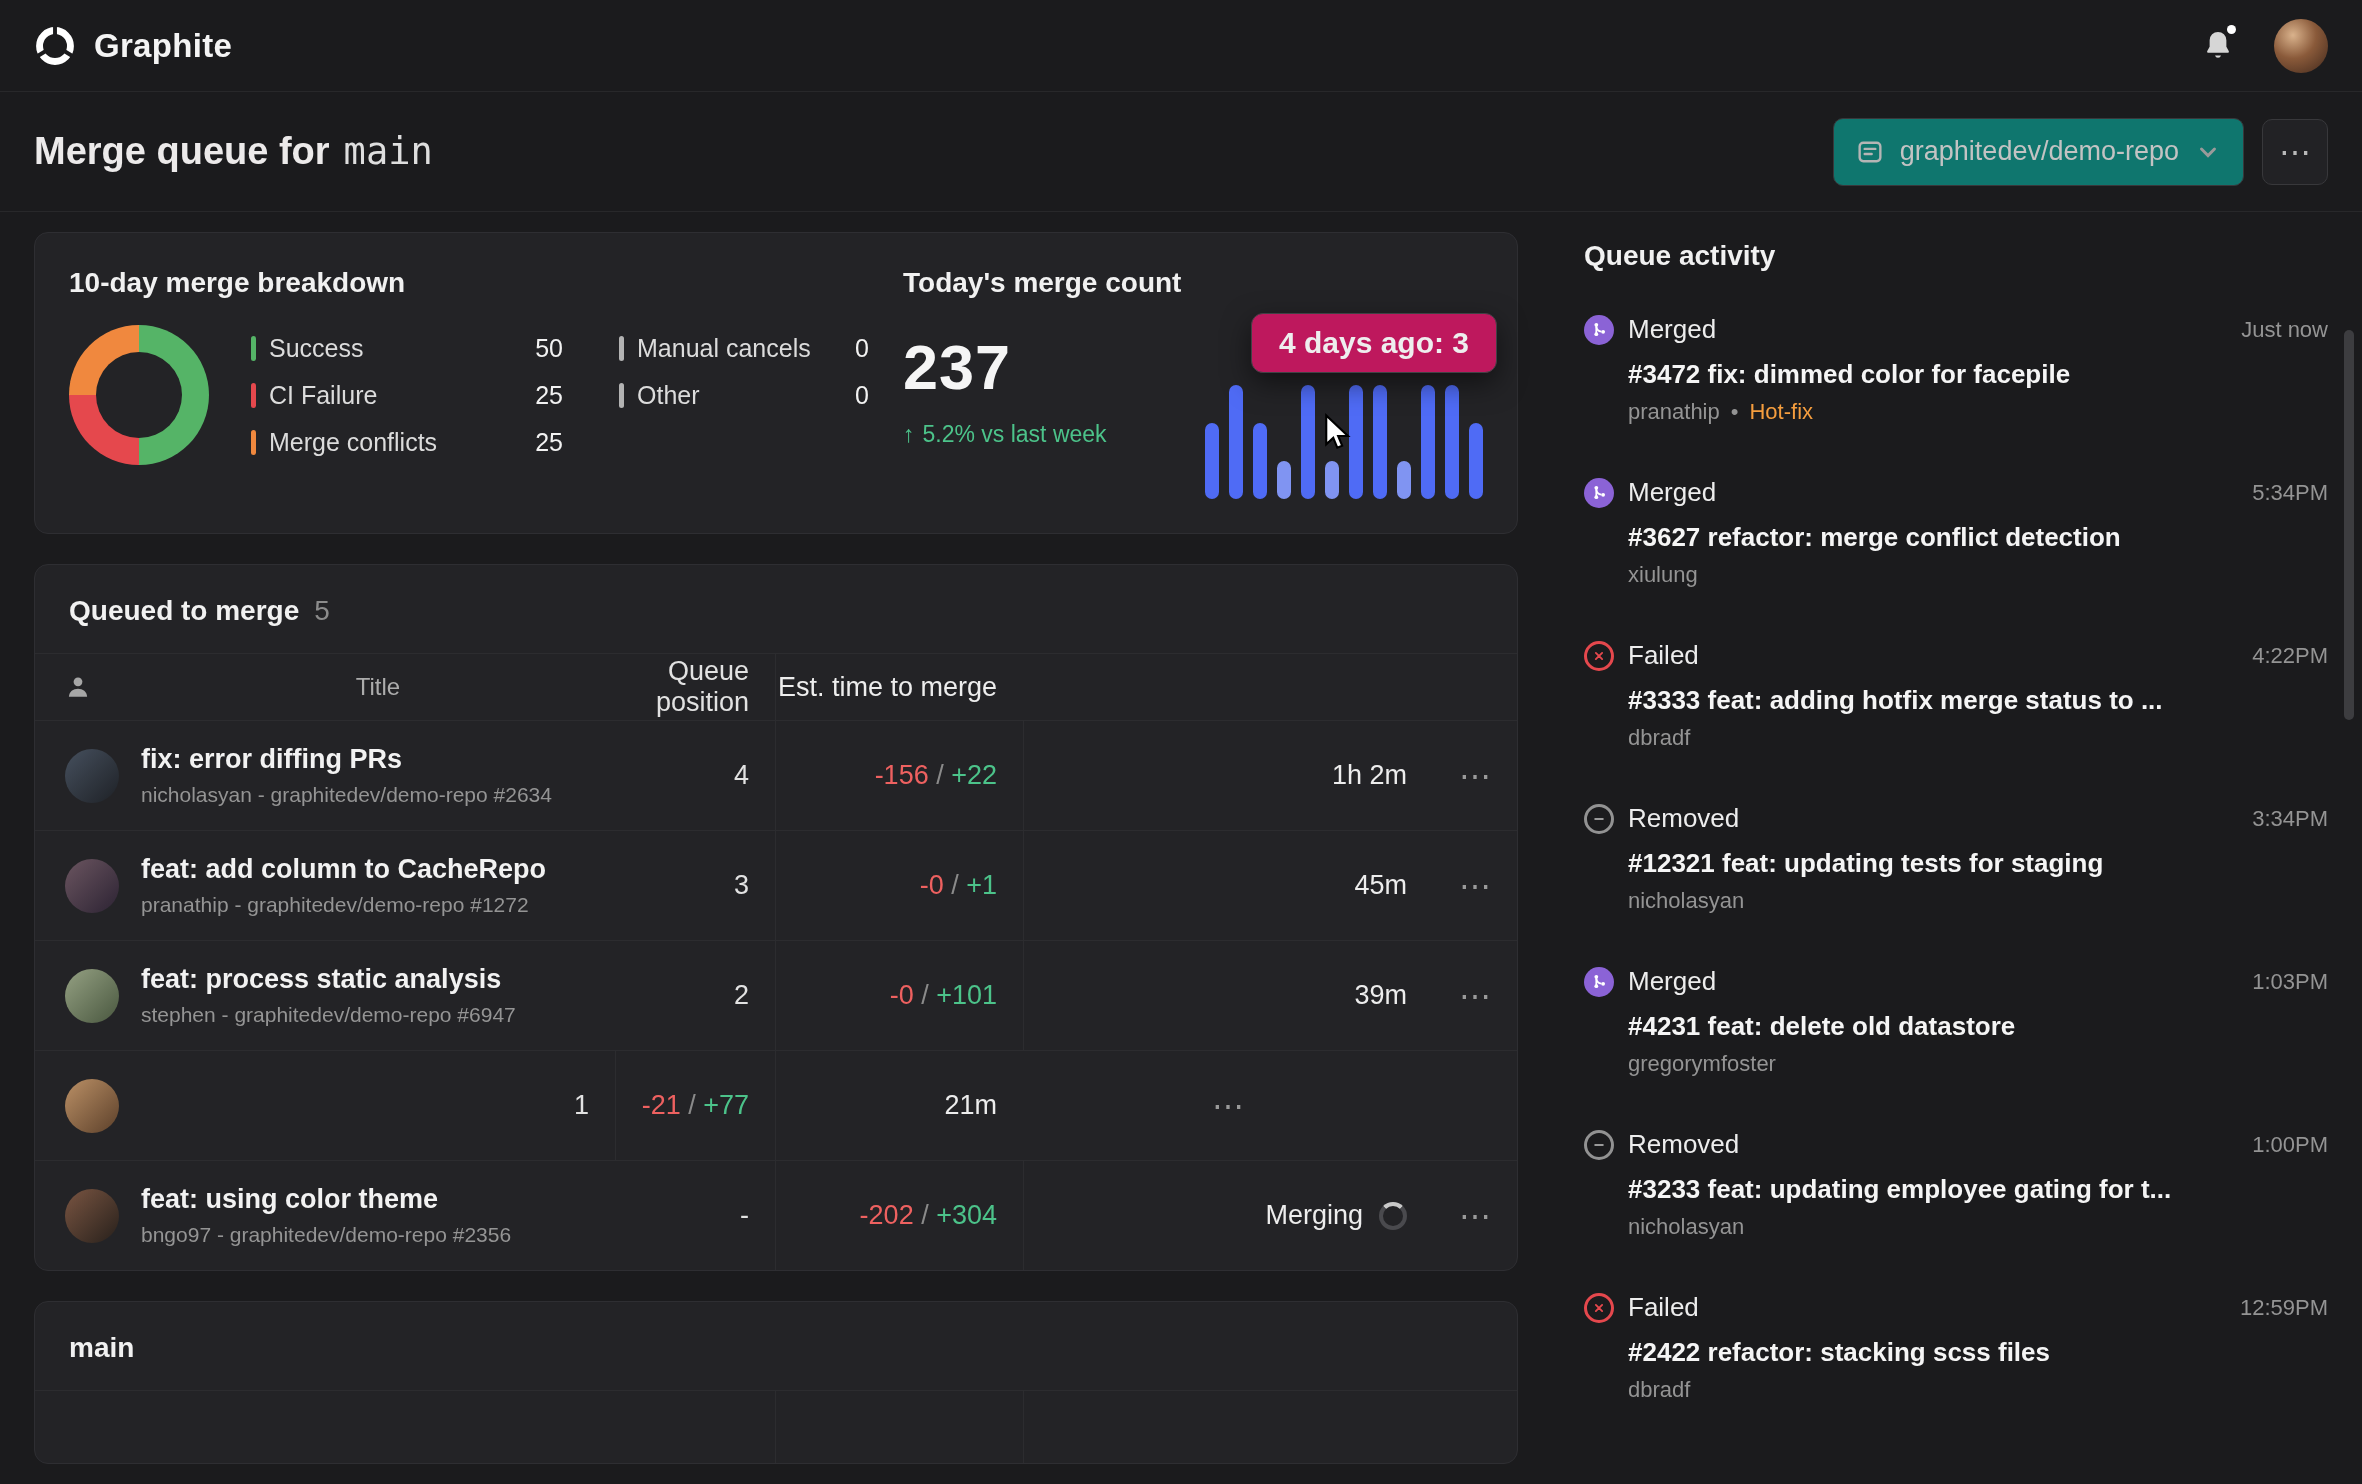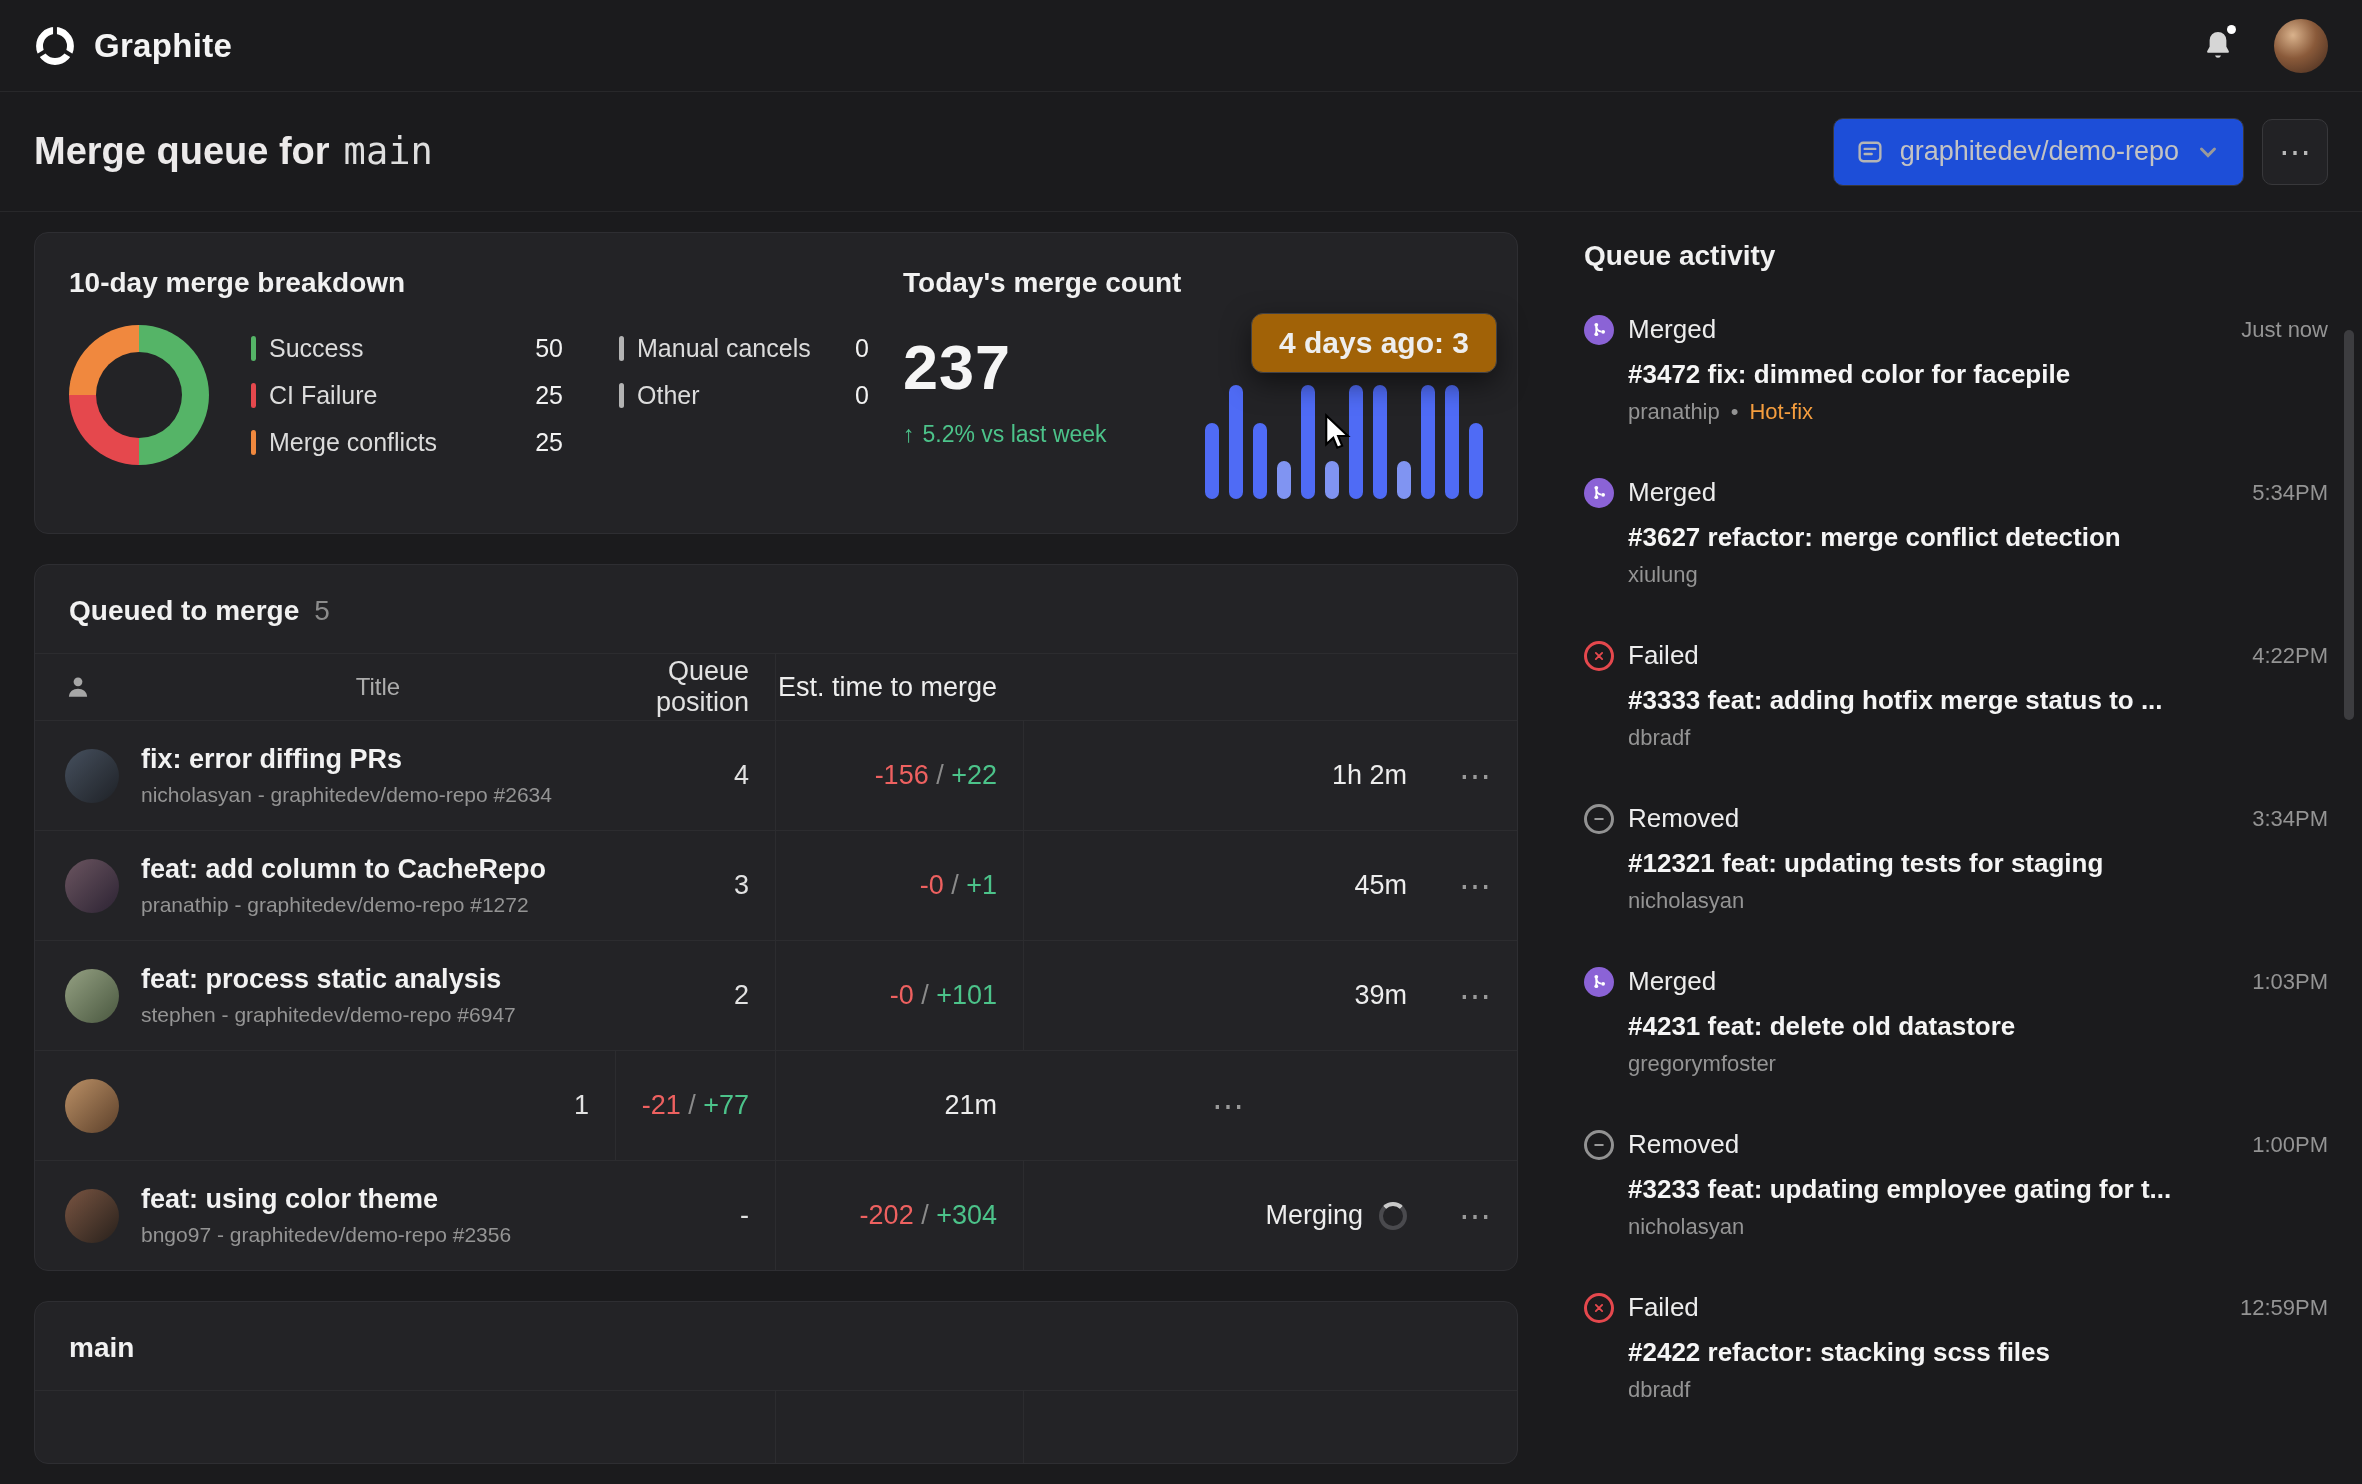--- a/index.html
+++ b/index.html
@@ -25,21 +25,21 @@
   .avatar{display:inline-block;border-radius:50%}
   .topbar-avatar{width:54px;height:54px;cursor:pointer;
     background:radial-gradient(circle at 35% 30%,#d9b28c 0%,#8a5a3a 45%,#40281c 100%)}
   
   .page-header{height:120px;display:flex;align-items:center;justify-content:space-between;
     padding:0 34px;border-bottom:1px solid #28282a}
   .page-title{font-size:38px;font-weight:600;color:#eceaea;display:flex;align-items:baseline;gap:14px}
   .branch{font-family:"DejaVu Sans Mono",monospace;font-weight:400;font-size:37px;color:#dedede}
   .header-actions{display:flex;align-items:center;gap:18px}
   .repo-select{display:flex;align-items:center;gap:16px;height:68px;padding:0 22px;
-    background:#1d4ed8;border:1px solid #38383b;border-radius:10px;color:#c3c3c3;
+    background:#0f766e;border:1px solid #38383b;border-radius:10px;color:#c3c3c3;
     font-size:27px;font-family:inherit;cursor:pointer}
   .more-btn{width:66px;height:66px;border:1px solid #38383b;border-radius:10px;background:#222225;
     color:#b9b9b9;font-size:32px;cursor:pointer;display:flex;align-items:center;justify-content:center}
   
   .content{display:flex;padding:20px 34px 0}
   .left-col{width:1484px;flex:none}
   .card{background:var(--card);border:1px solid var(--border);border-radius:14px}
   
   .stats-card{height:302px;display:flex;padding:34px}
   .card h2,.sidebar h2{font-size:28px;font-weight:700;color:#f1f1f1}
@@ -56,21 +56,21 @@
   .legend-label{margin-left:13px;flex:1;font-size:25px;color:#dcdcdc}
   .legend-value{font-size:25px;color:#f2f2f2}
   .stats-right{flex:1;padding-left:34px;display:flex;flex-direction:column}
   .count-row{display:flex;margin-top:32px;flex:1}
   .big-number{font-size:63px;font-weight:700;color:#f5f5f5;letter-spacing:1px}
   .delta{margin-top:18px;font-size:23px;color:var(--green);display:flex;gap:8px;align-items:baseline}
   .chart-wrap{margin-left:auto;position:relative;align-self:flex-end}
   .bars{display:flex;align-items:flex-end;gap:10px;height:114px}
   .bar{width:14px;border-radius:7px;background:var(--blue)}
   .tooltip{position:absolute;bottom:calc(100% + 12px);right:-14px;white-space:nowrap;
-    background:#a16207;border:1px solid #414145;border-radius:12px;padding:12px 27px;
+    background:#be185d;border:1px solid #414145;border-radius:12px;padding:12px 27px;
     font-size:30px;font-weight:600;color:#eeeeee;box-shadow:0 10px 28px rgba(0,0,0,.5)}
   
   .queued-card{margin-top:30px}
   .card-head{padding:30px 34px 26px;border-bottom:1px solid var(--line)}
   .card-head h2{display:flex;align-items:baseline;gap:15px;font-weight:600}
   .q-count{color:#8b8b8b;font-weight:400}
   .qrow{display:grid;grid-template-columns:92px 1fr 160px 248px 410px 84px;align-items:stretch}
   .qrow .cell{display:flex;align-items:center;min-width:0}
   .qhead{height:66px;color:#acacac;font-size:24px}
   .c-avatar{padding-left:30px}

